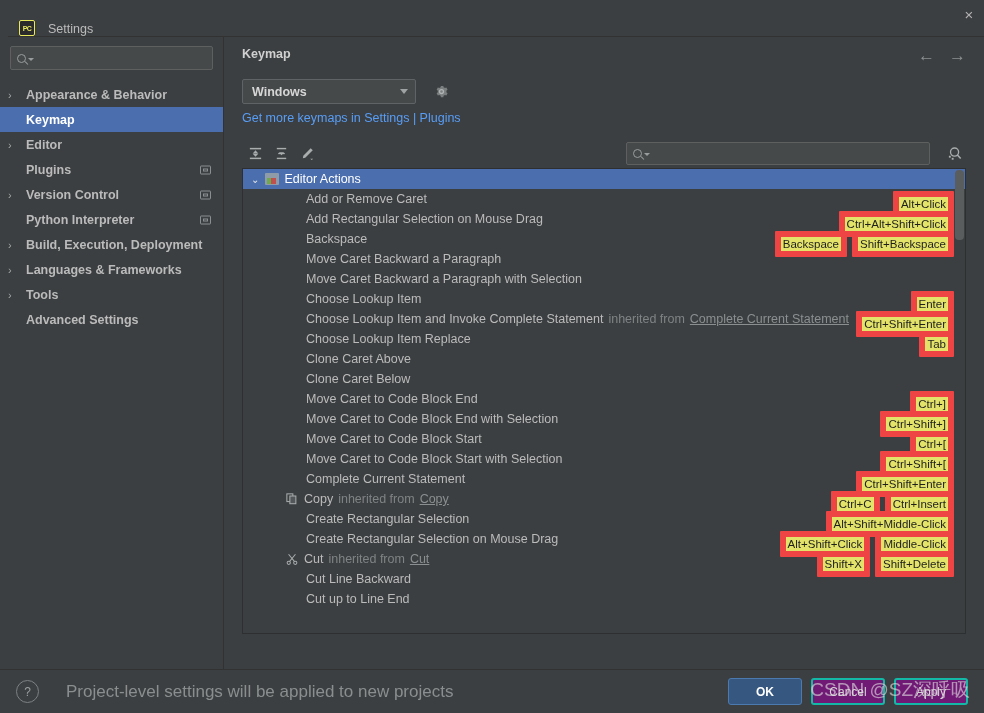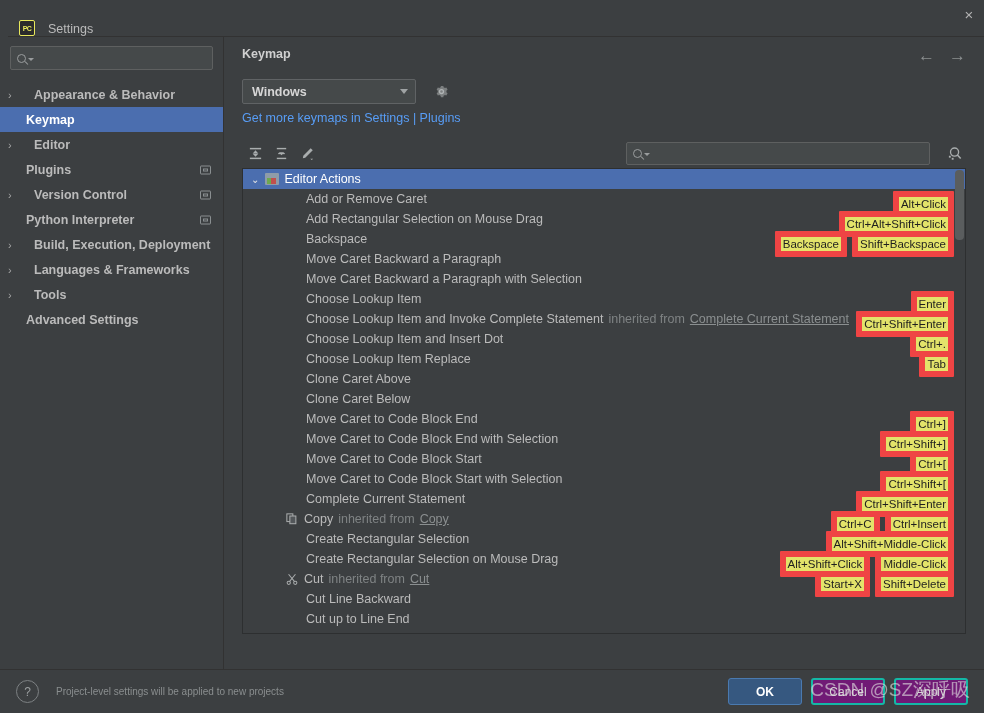--- a/index.html
+++ b/index.html
@@ -76,21 +76,21 @@
   .nav-item {
     height: 25px; display: flex; align-items: center;
     font-size: 12.5px; color: #bbbbbb; font-weight: bold;
     padding-left: 8px; position: relative;
   }
   .nav-item.selected { background: #4b6eaf; color: #ffffff; }
   .nav-arrow {
     width: 14px; flex-shrink: 0;
     font-size: 11px; color: #a6a6a6; font-weight: normal;
   }
-  .nav-label { margin-left: 12px; }
+  .nav-label { margin-left: 4px; }
   .nav-item.noarrow .nav-label { margin-left: 18px; }
   .nav-badge {
     position: absolute; right: 12px; top: 50%;
     transform: translateY(-50%);
     width: 11px; height: 9px;
     border: 1.4px solid #8a8f91; border-radius: 1px;
     display:flex;align-items:center;justify-content:center;
   }
   .nav-badge i {
     display:block; width:5px;height:3px;border:1px solid #8a8f91;
@@ -198,21 +198,21 @@
     border-top: 1px solid #323232;
     display: flex; align-items: center;
     padding: 0 16px;
   }
   #help-btn {
     width: 23px; height: 23px; border-radius: 50%;
     border: 1.5px solid #7d8183; color: #9b9fa0;
     display:flex;align-items:center;justify-content:center;
     font-size: 12px; flex-shrink: 0;
   }
-  #footer-note { margin-left: 17px; font-size: 10px; color: #8a8e8f; }
+  #footer-note { margin-left: 27px; font-size: 17px; color: #8a8e8f; }
   #footer-btns { margin-left: auto; display: flex; gap: 9px; }
   .btn {
     min-width: 74px; height: 27px; border-radius: 3px;
     font-size: 12px; color: #d5d5d5;
     display:flex;align-items:center;justify-content:center;
     background: #701a75; border: 2px solid #14b8a6;
   }
   .btn.primary { background: #365880; border: 1px solid #4a7ab0; color: #ffffff; font-weight: bold; text-align: right;}
   #watermark {
     position: absolute; right: 14px; bottom: 10px;
@@ -390,26 +390,20 @@
           </div>
           <div class="tree-row">
             <span class="row-label">Choose Lookup Item and Invoke Complete Statement</span>
             <span class="inherit">inherited from</span>
             <span class="inherit-link" style="margin-left: 5px;">Complete Current Statement</span>
             <span class="shortcuts">
               <span class="sc">Ctrl+Shift+Enter</span>
             </span>
           </div>
           <div class="tree-row">
-            <span class="row-label">Choose Lookup Item and Insert Dot</span>
-            <span class="shortcuts">
-              <span class="sc">Ctrl+.</span>
-            </span>
-          </div>
-          <div class="tree-row">
             <span class="row-label">Choose Lookup Item Replace</span>
             <span class="shortcuts">
               <span class="sc">Tab</span>
             </span>
           </div>
           <div class="tree-row">
             <span class="row-label">Clone Caret Above</span>
           </div>
           <div class="tree-row">
             <span class="row-label">Clone Caret Below</span>
@@ -478,21 +472,21 @@
                 <line x1="3" y1="1.5" x2="10" y2="10" stroke="#a9acad" stroke-width="1.2"></line>
                 <line x1="11" y1="1.5" x2="4" y2="10" stroke="#a9acad" stroke-width="1.2"></line>
                 <circle cx="3.2" cy="11.4" r="1.9" fill="none" stroke="#a9acad" stroke-width="1.2"></circle>
                 <circle cx="10.8" cy="11.4" r="1.9" fill="none" stroke="#a9acad" stroke-width="1.2"></circle>
               </svg>
             </span>
             <span class="row-label">Cut</span>
             <span class="inherit">inherited from</span>
             <span class="inherit-link" style="margin-left: 5px;">Cut</span>
             <span class="shortcuts">
-              <span class="sc">Start+X</span>
+              <span class="sc">Shift+X</span>
               <span class="sc">Shift+Delete</span>
             </span>
           </div>
           <div class="tree-row">
             <span class="row-label">Cut Line Backward</span>
           </div>
           <div class="tree-row">
             <span class="row-label">Cut up to Line End</span>
           </div>
         </div>

